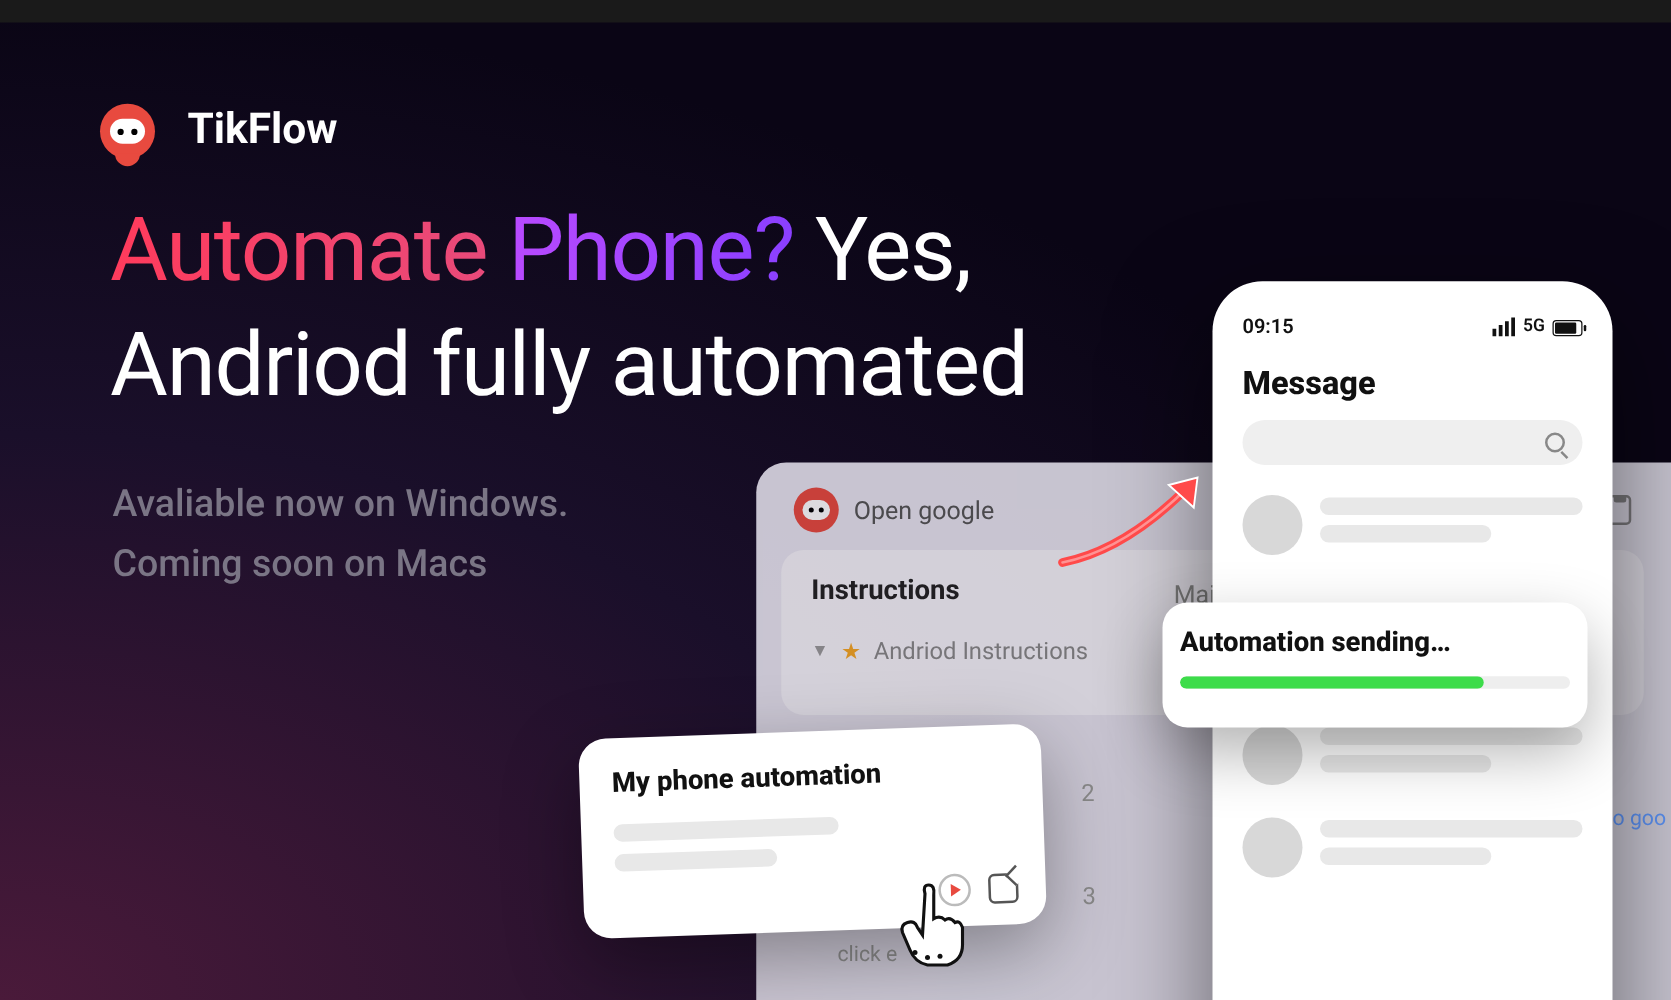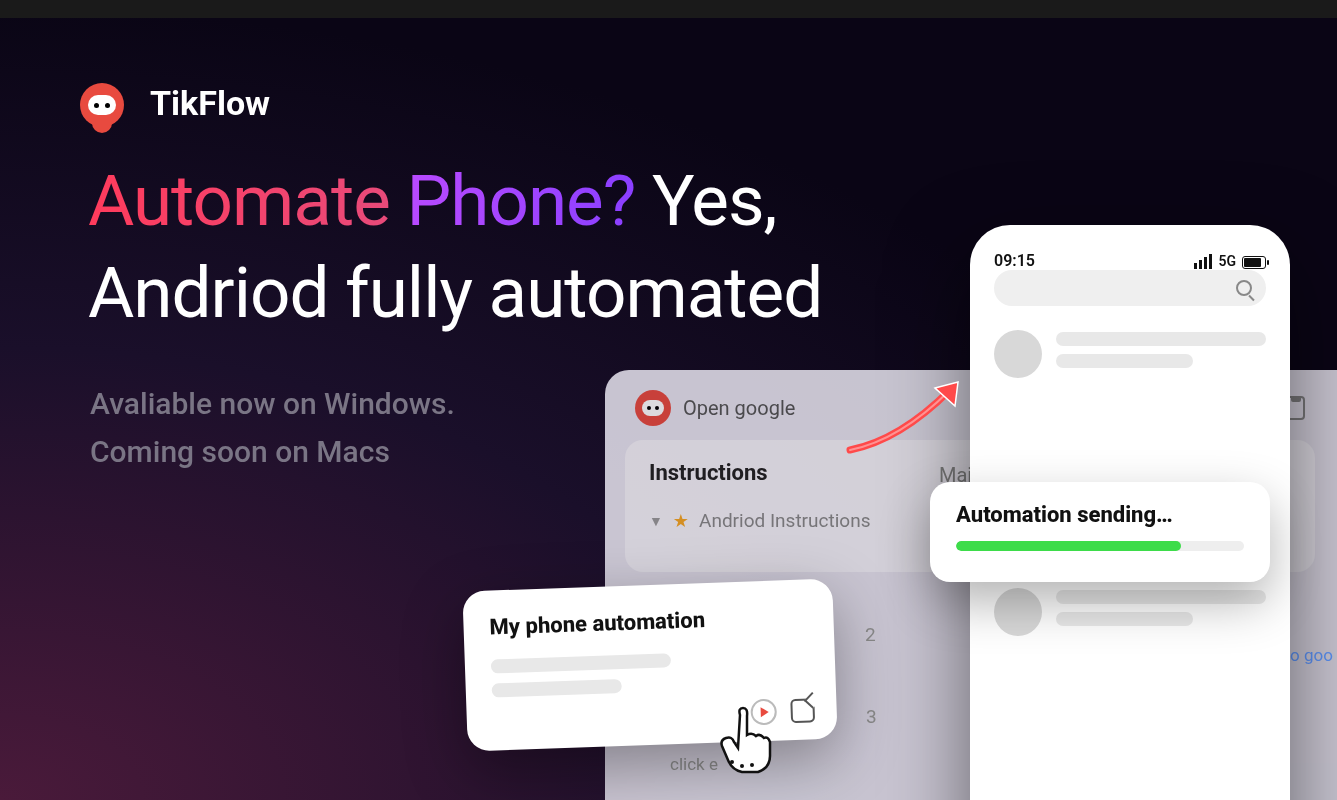--- a/index.html
+++ b/index.html
@@ -159,21 +159,21 @@
 .msg-lines .ln { height: 14px; background: #e8e8e8; border-radius: 7px; margin-bottom: 8px; }
 .msg-lines .ln.l1 { width: 100%; }
 .msg-lines .ln.l2 { width: 65%; }
 .popup-send {
   position: absolute;
   top: 482px; left: 930px;
   width: 340px; height: 100px;
   background: #fff;
   border-radius: 20px;
   box-shadow: 0 20px 50px rgba(0,0,0,0.3);
-  padding: 20px 26px;
+  padding: 20px 14px;
   z-index: 40;
 }
 .popup-send-title { font-size: 22px; font-weight: 800; color: #111; margin-bottom: 14px; }
 .progress { height: 10px; background: #eee; border-radius: 5px; overflow: hidden; }
 .progress-fill { height: 100%; width: 78%; background: #3ddc4a; border-radius: 5px; }
 .arrow {
   position: absolute;
   top: 370px; left: 840px;
   width: 140px; height: 90px;
   z-index: 30;
@@ -272,20 +272,21 @@
       <span class="bars">
           <i></i>
           <i></i>
           <i></i>
           <i></i>
         </span>
       <span>5G</span>
       <span class="batt"></span>
     </span>
   </div>
+  <div class="msg-title">Message</div>
   <div class="search-pill">
     <div class="search-ic"></div>
   </div>
   <div class="msg-item">
     <div class="avatar"></div>
     <div class="msg-lines">
         <div class="ln l1"></div>
         <div class="ln l2"></div>
       </div>
   </div>

